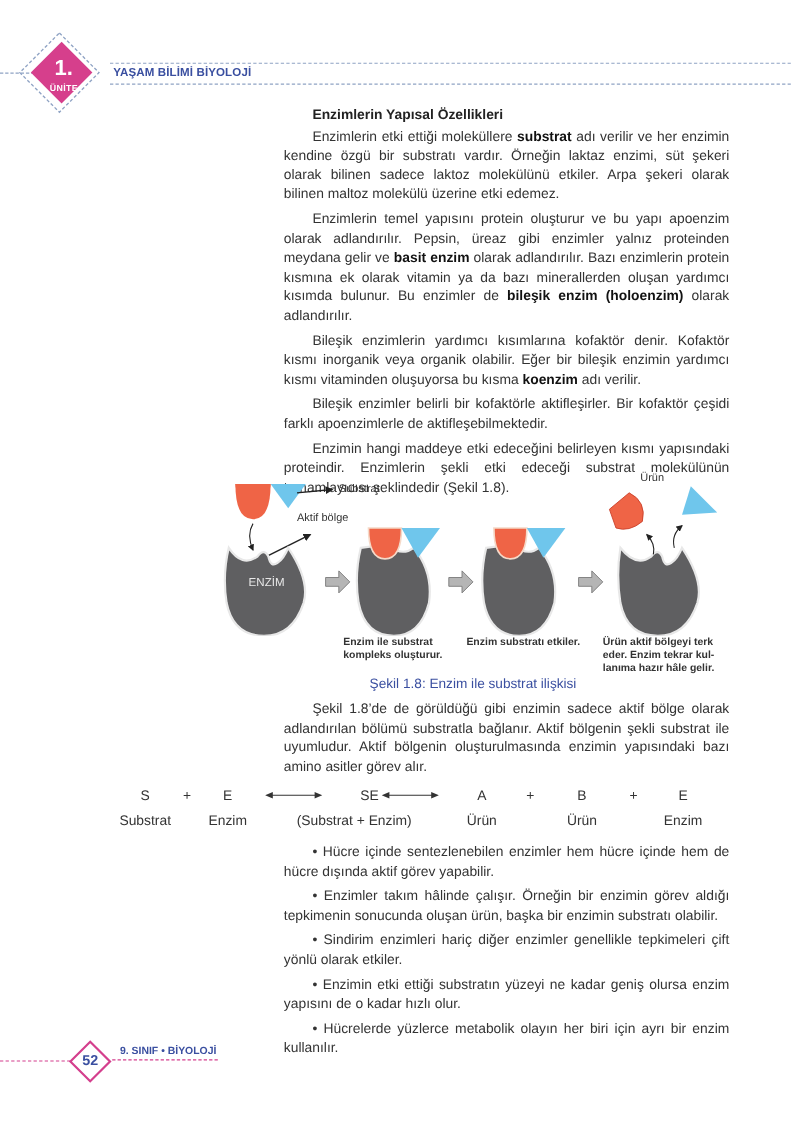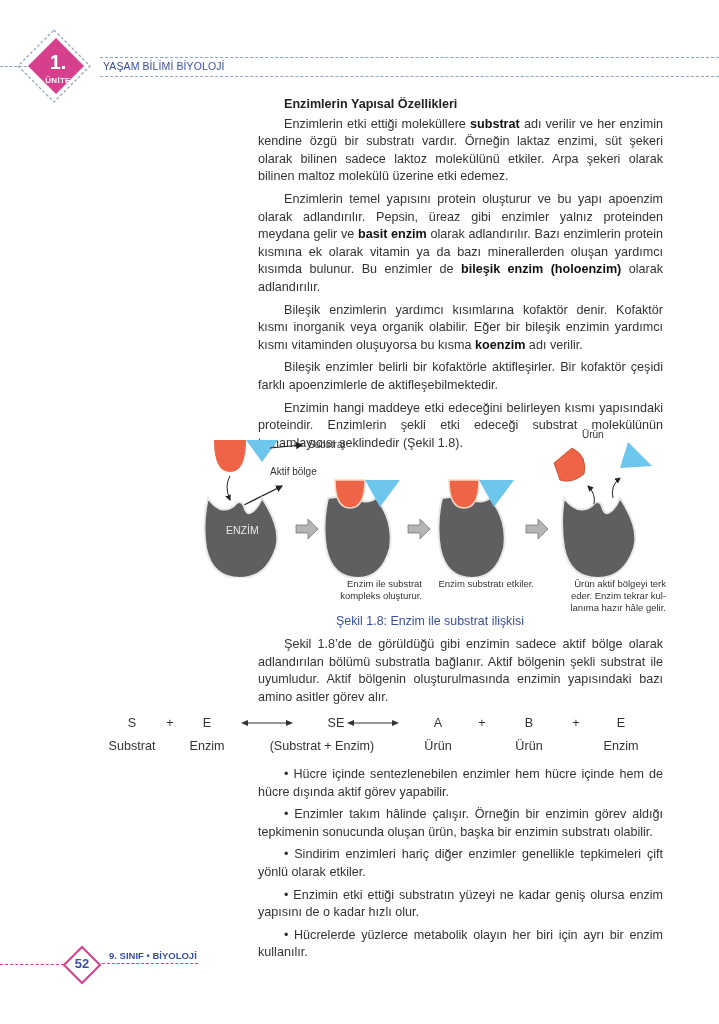--- a/index.html
+++ b/index.html
@@ -18,37 +18,37 @@
   .unit-badge svg { position: absolute; left: -14px; top: -14px; }
   .unit-num {
     position: absolute; left: 0; top: 9px; width: 48px; text-align: center;
     font-weight: bold; font-size: 20px; color: #fff; transform: translateX(4px);
   }
   .unit-label {
     position: absolute; left: 0; top: 34px; width: 48px; text-align: center;
     font-size: 8px; color: #fff; font-weight: bold; letter-spacing: 0.3px; transform: translateX(4px);
   }
   .unit-title {
-    position: absolute; left: 103px; top: 60px; font-size: 10.5px; font-weight: normal;
+    position: absolute; left: 103px; top: 60px; font-size: 10.5px; font-weight: bold;
     color: #3a4fa0; letter-spacing: 0.1px;
   }
   
   .col {
     position: absolute; left: 258px; width: 406px;
     font-size: 12.6px; line-height: 17.6px; color: #333;
     text-align: justify;
   }
   .col p { margin: 0 1px 5px 0; text-indent: 26px; }
   .col p.h { text-indent: 26px; font-weight: bold; color: #222; margin-bottom: 2px; }
   .col b { color: #111; }
   
   .figure { position: absolute; left: 200px; top: 428px; width: 470px; height: 150px; }
   .fig-lbl { position: absolute; font-size: 10px; color: #333; }
   .caption-step {
-    position: absolute; font-size: 9.5px; line-height: 12px; color: #333; text-align: right;
+    position: absolute; font-size: 9.5px; line-height: 12px; color: #333; text-align: left; font-weight: bold;
   }
   .fig-caption {
     position: absolute; left: 336px; top: 614px; font-size: 12.4px; color: #3a4fa0;
   }
   
   .eq { position: absolute; font-size: 12.6px; color: #333; text-align: center; }
   .eq-arrow { position: absolute; }
   
   .ftr-line {
     position: absolute; height: 0; border-top: 1.5px dashed #d43f8d;

